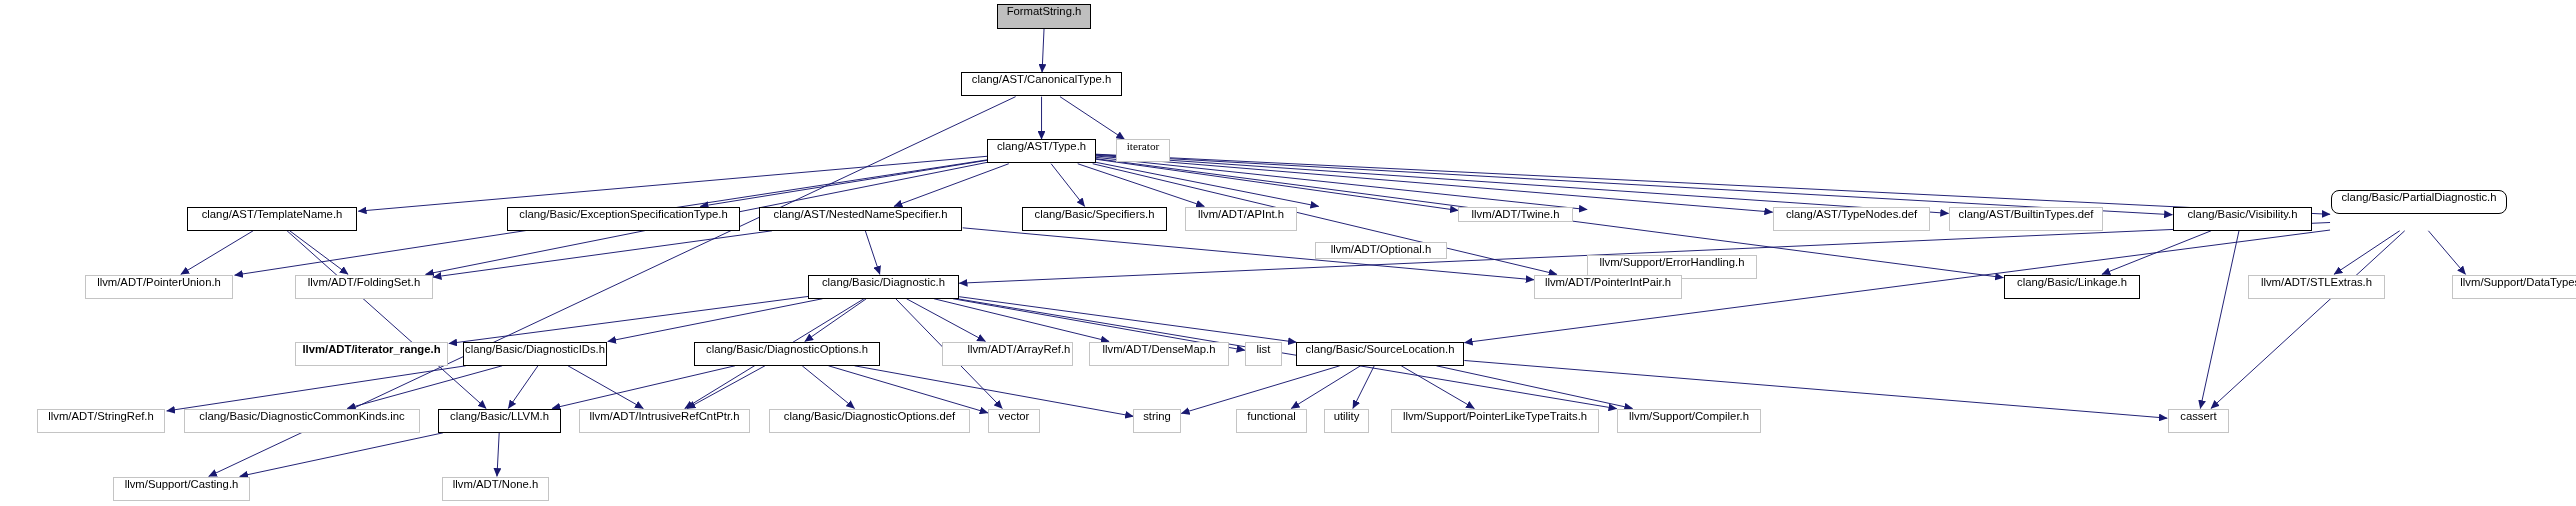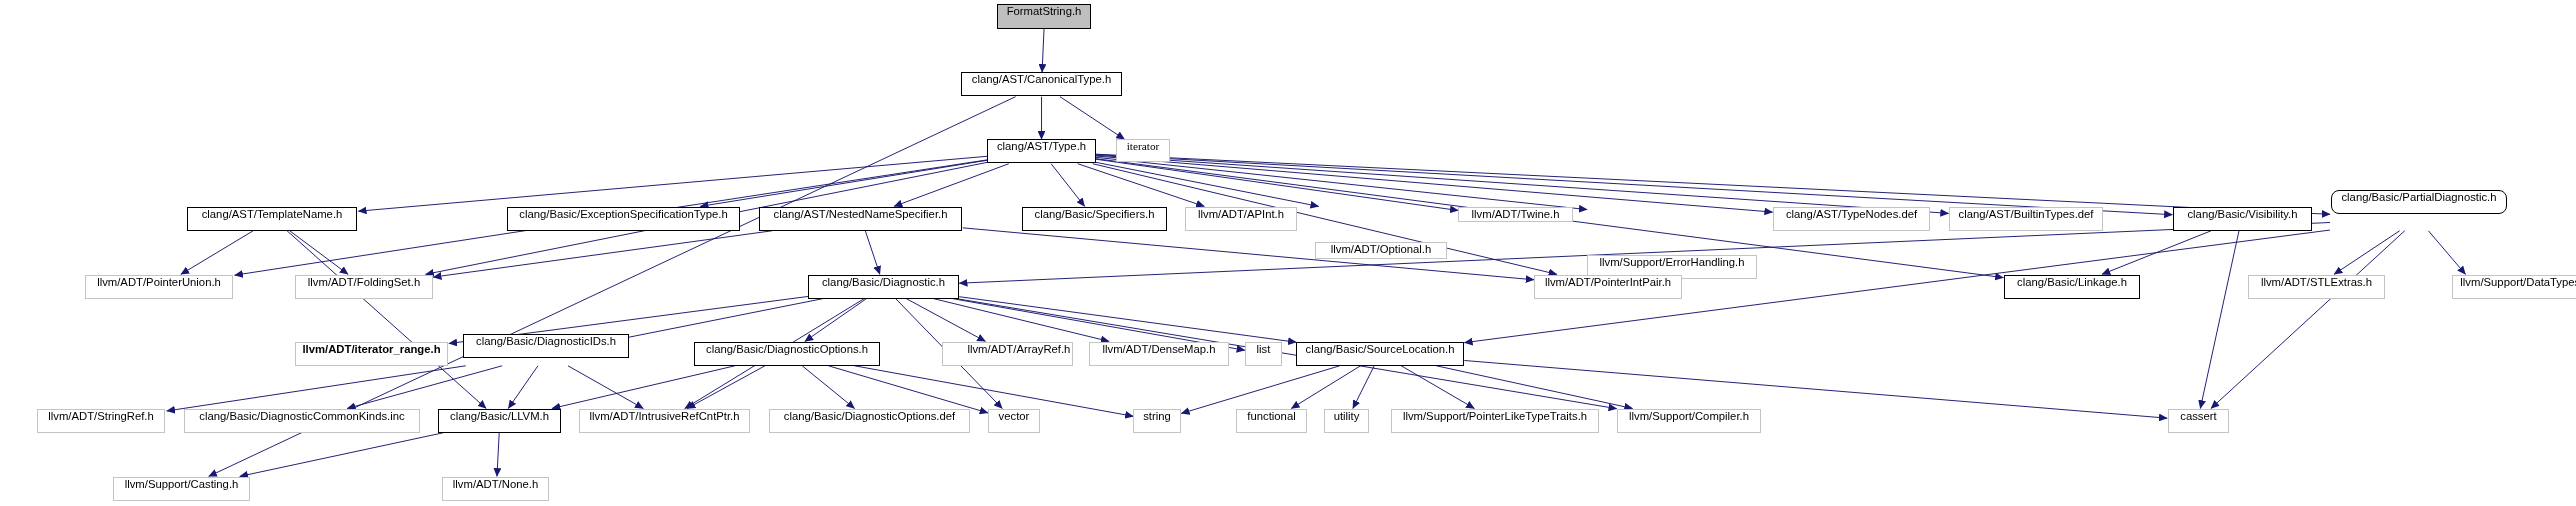--- a/index.html
+++ b/index.html
@@ -168,21 +168,21 @@
       </div>
       <div class="node leaf" style="left: 2248px; top: 275px; width: 137px; height: 24.4px;">
         <span>llvm/ADT/STLExtras.h</span>
       </div>
       <div class="node leaf" style="left: 2404px; top: 275px; width: 146px; height: 24.4px; margin-left: 48px;">
         <span>llvm/Support/DataTypes.h</span>
       </div>
       <div class="node leaf" style="left: 295px; top: 342px; width: 153px; height: 24.4px; font-weight: bold;">
         <span>llvm/ADT/iterator_range.h</span>
       </div>
-      <div class="node linked" style="left: 463px; top: 334px; width: 166px; height: 24.4px;">
+      <div class="node linked" style="left: 463px; top: 342px; width: 144px; height: 24.4px;">
         <span>clang/Basic/DiagnosticIDs.h</span>
       </div>
       <div class="node linked" style="left: 694px; top: 342px; width: 186px; height: 24.4px;">
         <span>clang/Basic/DiagnosticOptions.h</span>
       </div>
       <div class="node leaf" style="left: 942px; top: 342px; width: 131px; height: 24.4px; padding-left: 28px;">
         <span>llvm/ADT/ArrayRef.h</span>
       </div>
       <div class="node leaf" style="left: 1089px; top: 342px; width: 140px; height: 24.4px;">
         <span>llvm/ADT/DenseMap.h</span>

